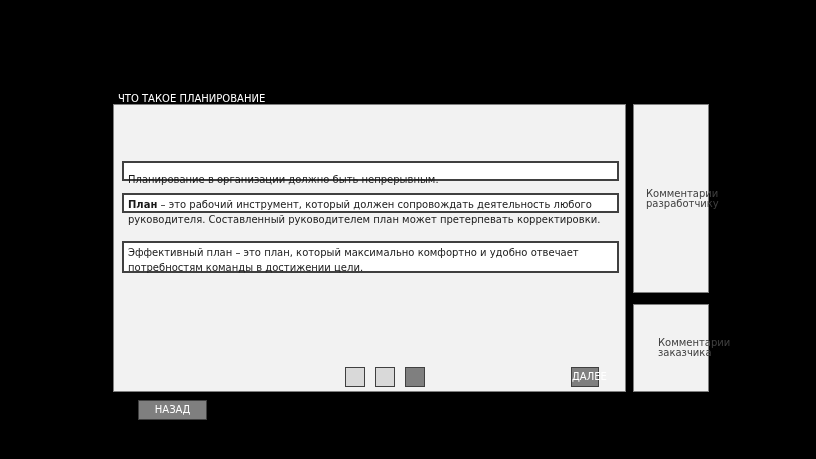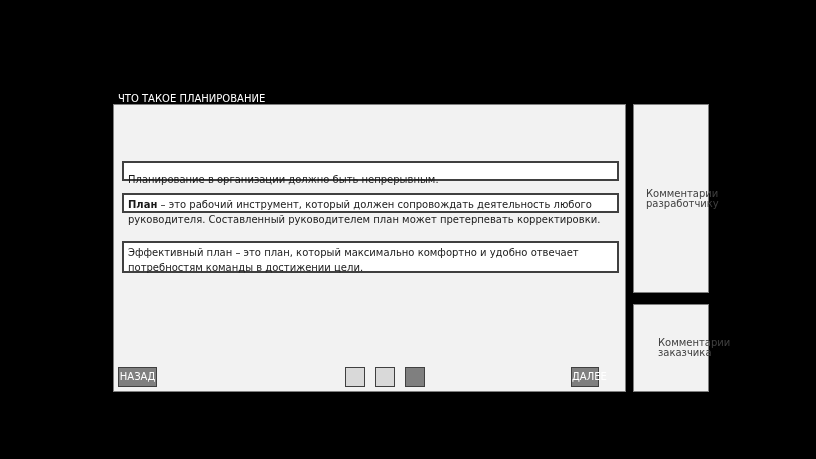--- a/index.html
+++ b/index.html
@@ -26,21 +26,21 @@
     .text-box b { font-weight: bold; }
     .box1 { top: 56px; height: 20px; padding-top: 9px; }
     .box2 { top: 88px; height: 20px; }
     .box3 { top: 136px; height: 32px; }
     .nav-btn {
       position: absolute; top: 262px; height: 20px;
       background: #7f7f7f; border: 1px solid #404040; box-sizing: border-box;
       color: #ffffff; font-size: 10px; line-height: 18px; text-align: center;
       cursor: pointer;
     }
-    .btn-back { left: 4px; width: 39px; }
+    .btn-back { left: 24px; width: 69px; margin-top: 33px; }
     .btn-next { left: 457px; width: 28px; }
     .page-dots {
       position: absolute; left: 231px; top: 262px; height: 20px;
       display: flex; gap: 10px;
     }
     .dot {
       width: 20px; height: 20px; box-sizing: border-box;
       border: 1px solid #404040; background: #d9d9d9; cursor: pointer;
     }
     .dot.active { background: #7f7f7f; }

